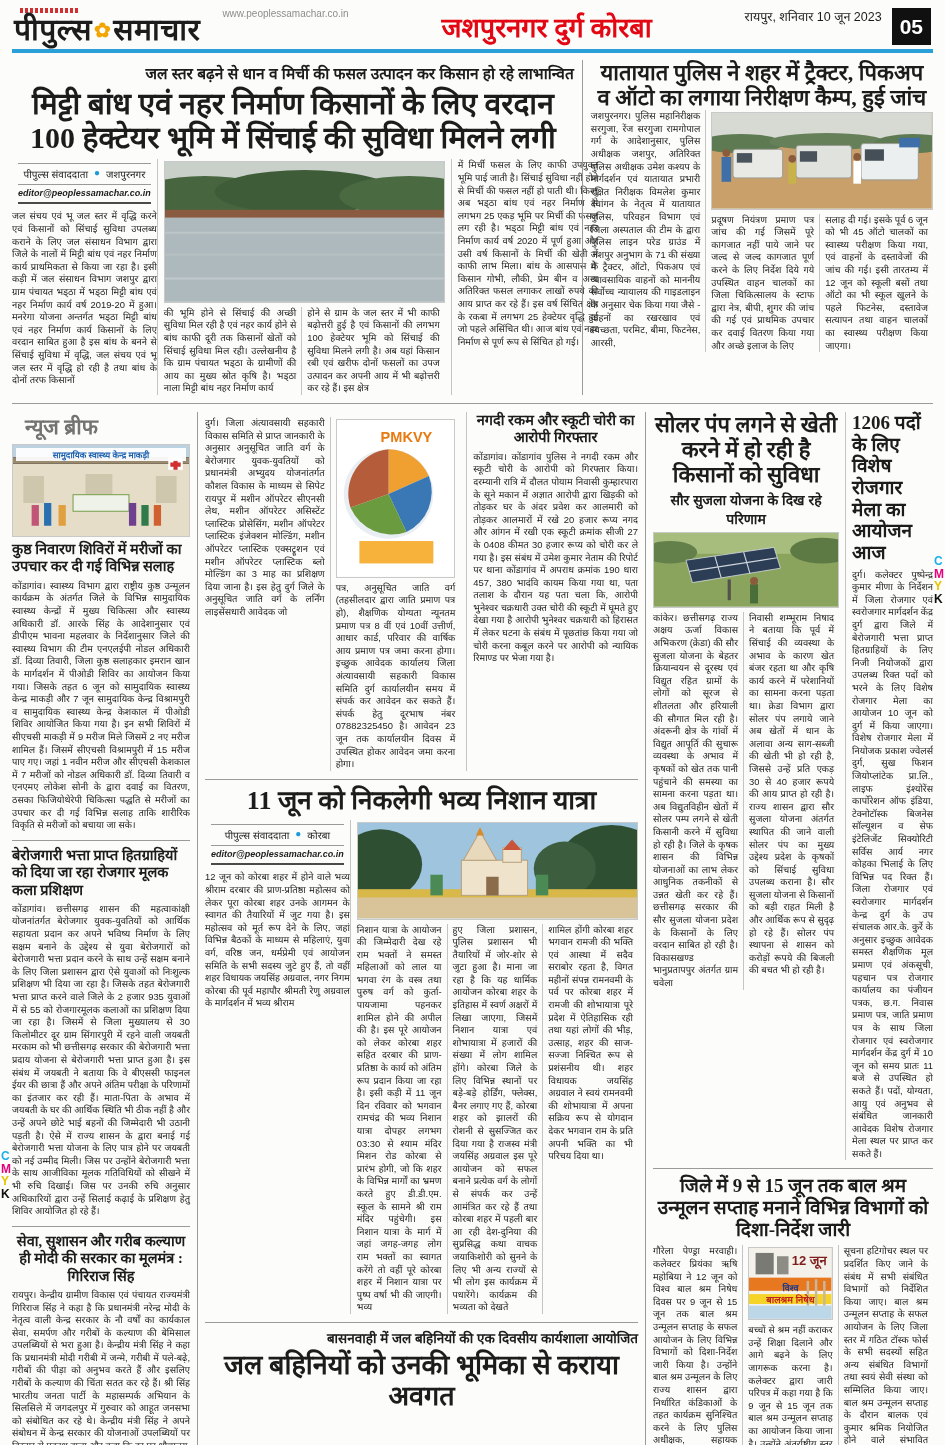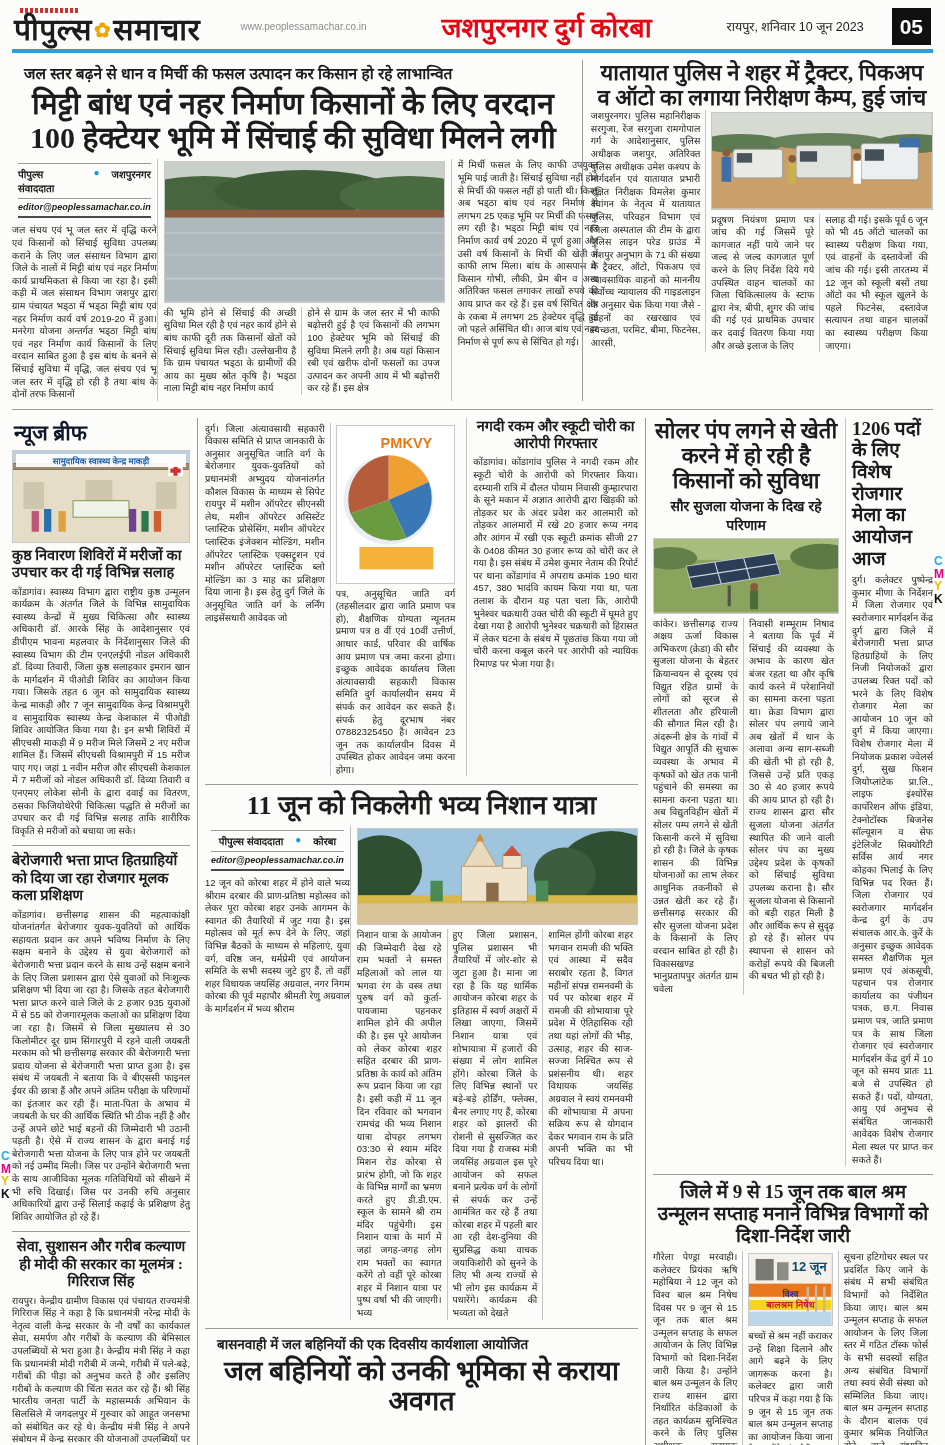--- a/index.html
+++ b/index.html
@@ -1,37 +1,37 @@
 <!DOCTYPE html>
 <html><head>
 <meta charset="utf-8">
 <style>
   html,body{margin:0;padding:0;background:#e9e9e9;}
   .page{width:945px;min-height:1445px;margin:0 auto;background:#fcfcfa;position:relative;
         font-family:"Liberation Sans","DejaVu Sans",sans-serif;color:#1c1c1c;box-sizing:border-box;
         padding:6px 12px 6px;overflow:hidden;}
   
-  .masthead{display:flex;align-items:center;padding:2px 2px 4px;gap:18px;}
+  .masthead{display:flex;align-items:flex-start;padding:2px 2px 4px;}
   .logo{font-family:"Liberation Serif","DejaVu Serif",serif;font-weight:bold;font-size:30px;letter-spacing:.5px;display:flex;align-items:center;line-height:1;}
   .logo .flower{color:#f0a500;font-size:20px;margin:0 2px;}
   .logo-tagmark{height:5px;width:58px;background:repeating-linear-gradient(90deg,#d23030 0 3px,transparent 3px 5px);margin:0 0 2px 6px;}
   .website{color:#8d8d8d;font-size:10px;margin-left:22px;flex:0 0 auto;}
   .editions{flex:1;text-align:center;color:#e30613;font-weight:bold;font-size:27px;font-family:"Liberation Serif","DejaVu Serif",serif;}
   .dateline{font-size:12.5px;font-weight:normal;margin-right:10px;white-space:nowrap;}
   .pagenum{background:#101010;color:#fff;font-size:21px;font-weight:bold;padding:8px 8px;line-height:1;}
   .blue-rule{height:4px;background:#2a9fd8;margin:0 0 7px;}
   
-  .kicker{text-align:left;font-weight:bold;font-size:15.5px;margin:2px 12px 3px;}
+  .kicker{text-align:right;font-weight:bold;font-size:15.5px;margin:2px 0 3px;}
   .hl{font-weight:800;line-height:1.14;text-align:center;font-family:"Liberation Serif","DejaVu Serif",serif;}
   .hl-xl{font-size:30px;}
   .hl-lg{font-size:22px;}
   .hl-md{font-size:19px;}
   .hl-sm{font-size:14.5px;line-height:1.2;}
   .subhead{text-align:center;font-weight:bold;font-size:14px;margin:3px 0 4px;}
-  .byline{display:flex;justify-content:center;gap:12px;font-weight:bold;font-size:10px;
+  .byline{display:flex;justify-content:center;gap:6px;font-weight:normal;font-size:10px;
           border-top:1px solid #9a9a9a;border-bottom:1px solid #9a9a9a;padding:3px 0;margin:4px 6px 0;}
   .byline .bdot{color:#1d9bd8;}
   .email{text-align:center;font-size:9px;font-weight:bold;font-style:italic;padding:3px 0 4px;
          border-bottom:2px solid #4a4a4a;margin:0 6px 6px;}
   .bt{font-size:9.4px;line-height:1.34;text-align:justify;}
   .cols{display:flex;}
   .cols>*{flex:1;padding:0 5px;border-left:1px solid #c4c4c4;min-width:0;}
   .cols>*:first-child{border-left:none;padding-left:0;}
   .hsep{border-top:1px solid #9a9a9a;margin:8px 0 6px;}
   .photo{width:100%;display:block;border:1px solid #c9c9c9;box-sizing:border-box;background:#dfe3de;}
@@ -45,21 +45,21 @@
   .lead-mid{flex:0 0 50%;padding:0 6px;border-left:1px solid #c4c4c4;border-right:1px solid #c4c4c4;}
   .lead-c4{flex:0 0 25%;padding-left:6px;}
   .traffic-body{display:flex;}
   .traffic-body .tc1{flex:0 0 32%;padding-right:5px;}
   .traffic-body .tright{flex:1;border-left:1px solid #c4c4c4;padding-left:5px;}
   
   .main-row{display:flex;margin-top:8px;}
   .rail-left{flex:0 0 178px;}
   .rail-center{flex:0 0 433px;border-left:1px solid #9a9a9a;border-right:1px solid #9a9a9a;padding:0 7px;margin:0 7px;}
   .rail-right{flex:1;}
-  .nb-title{color:#0f172a;font-weight:800;font-size:21px;font-family:"Liberation Serif","DejaVu Serif",serif;margin:0 2px 4px;}
+  .nb-title{color:#737373;font-weight:800;font-size:21px;font-family:"Liberation Serif","DejaVu Serif",serif;margin:0 13px 4px;}
   .split{display:flex;}
   .split>.sp-a{flex:1.55;padding-right:6px;}
   .split>.sp-b{flex:1;border-left:1px solid #c4c4c4;padding-left:6px;min-width:0;}
   .poster-txt{position:absolute;font-weight:bold;text-align:center;left:0;right:0;}
   .banner-strip{position:absolute;top:4px;left:4px;right:4px;background:rgba(255,255,255,.92);
                 color:#1a5fae;font-weight:bold;font-size:8.5px;text-align:center;padding:1px 0;}
   .vert-cmyk{position:absolute;display:flex;flex-direction:column;font-weight:800;font-size:12px;line-height:1.05;}
   .vl{left:1px;top:1150px;} .vr{right:1px;top:555px;}
   .vc{color:#1db0e8;} .vm{color:#e6007e;} .vy{color:#e8c400;} .vk{color:#101010;}
 </style>
@@ -328,21 +328,21 @@
                 <rect width="100" height="86" fill="#f4f1ea"></rect>
                 <rect x="8" y="6" width="22" height="26" fill="#7a7a74"></rect>
                 <rect x="34" y="10" width="14" height="22" fill="#8d8d86"></rect>
                 <rect y="36" width="100" height="16" fill="#e87820"></rect>
                 <rect y="56" width="100" height="12" fill="#f5d327"></rect>
                 <rect y="70" width="100" height="16" fill="#bcd8e8"></rect>
                 <rect x="70" y="40" width="3" height="30" fill="#c8b89a"></rect>
                 <rect x="80" y="38" width="3" height="32" fill="#c8b89a"></rect>
                 <rect x="90" y="40" width="3" height="30" fill="#c8b89a"></rect>
               </svg>
-              <span class="poster-txt" style="top:4px;right:6px;left:auto;color:#0c4a6e;font-size:13px;">12 जून</span>
+              <span class="poster-txt" style="top:4px;right:6px;left:auto;color:#7f1d1d;font-size:13px;">12 जून</span>
               <span class="poster-txt" style="top:46%;color:#1a3a8a;font-size:9px;">विश्व</span>
               <span class="poster-txt" style="top:62%;color:#c02020;font-size:9.5px;">बालश्रम निषेध</span>
             </div>
             <div class="bt">बच्चों से श्रम नहीं कराकर उन्हें शिक्षा दिलाने और आगे बढ़ने के लिए जागरूक करना है। कलेक्टर द्वारा जारी परिपत्र में कहा गया है कि 9 जून से 15 जून तक बाल श्रम उन्मूलन सप्ताह का आयोजन किया जाना है। उन्होंने अंतर्राष्ट्रीय स्तर पर इस वर्ष 12 जून को विश्व बाल श्रम निषेध दिवस की थीम के अनुरूप ही कार्यक्रम आयोजित करने कहा है। इसका उद्देश्य 14 वर्ष से कम उम्र के बच्चों से श्रम नहीं कराना है।</div>
           </div>
           <div class="bt">सूचना हटिगोचर स्थल पर प्रदर्शित किए जाने के संबंध में सभी संबंधित विभागों को निर्देशित किया जाए। बाल श्रम उन्मूलन सप्ताह के सफल आयोजन के लिए जिला स्तर में गठित टॉस्क फोर्स के सभी सदस्यों सहित अन्य संबंधित विभागों तथा स्वयं सेवी संस्था को सम्मिलित किया जाए। बाल श्रम उन्मूलन सप्ताह के दौरान बालक एवं कुमार श्रमिक नियोजित होने वाले संभावित संस्थानों में अभियान के अंतर्गत निरीक्षण एवं जांच की कार्यवाही विशेष रूप से करने के निर्देश दिए गए हैं।</div>
         </div>
       </div>
 
     </div>

